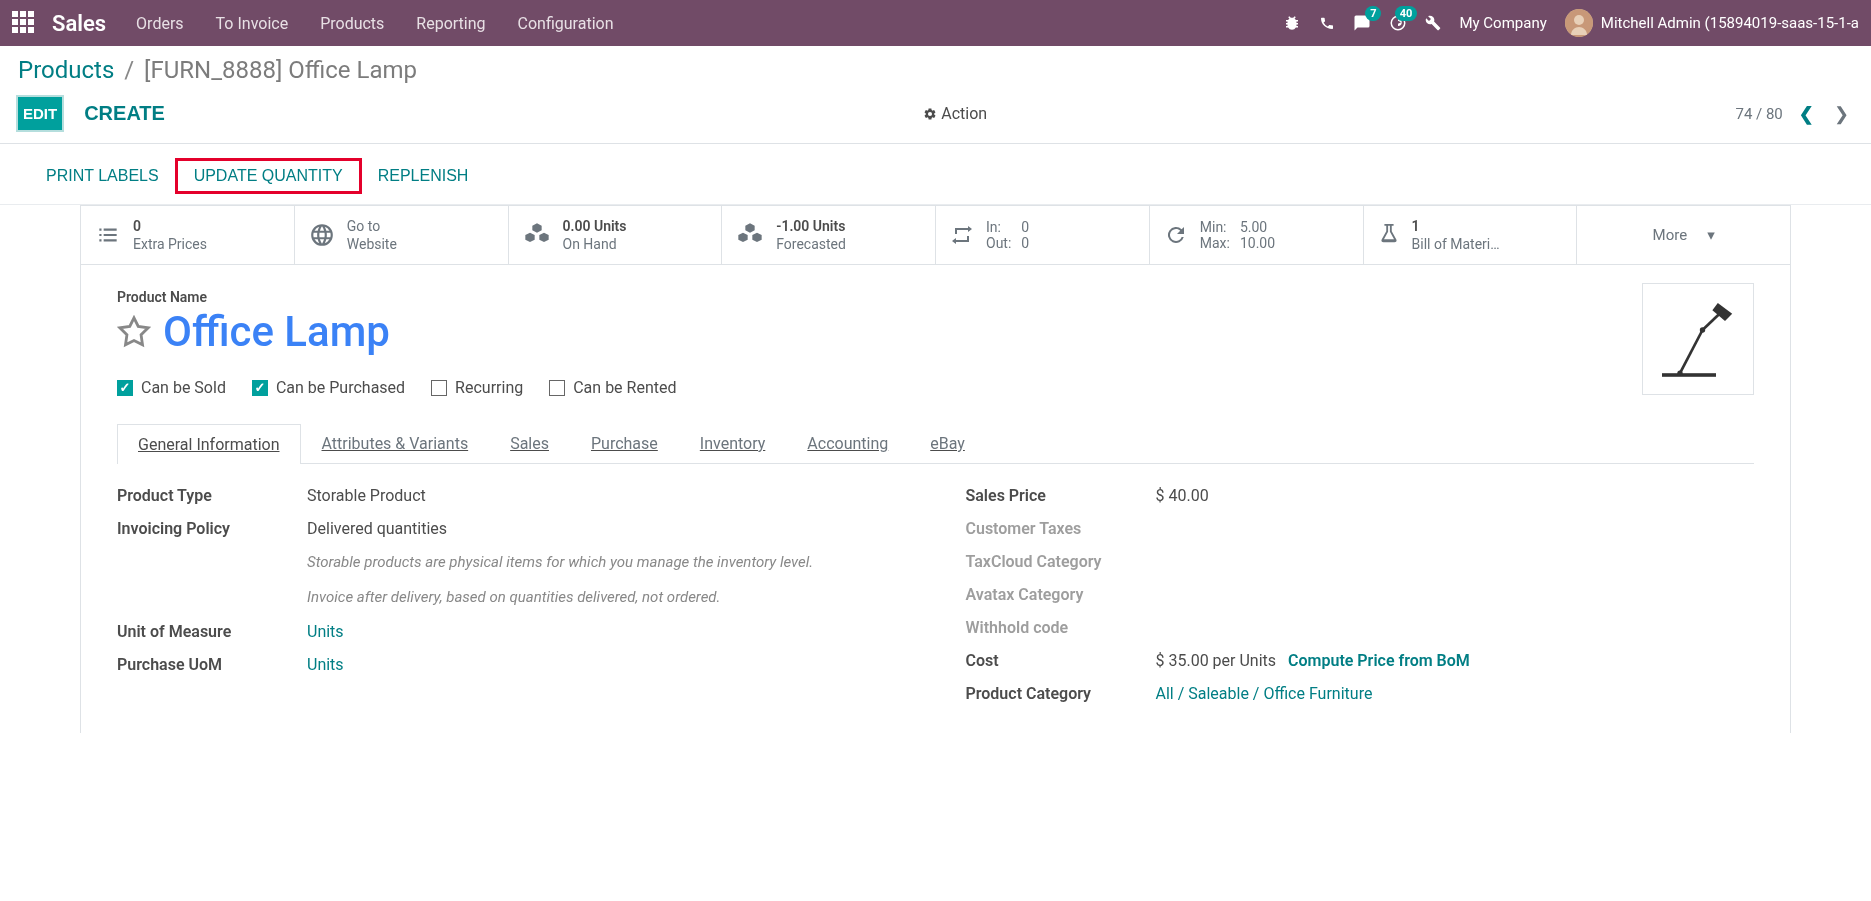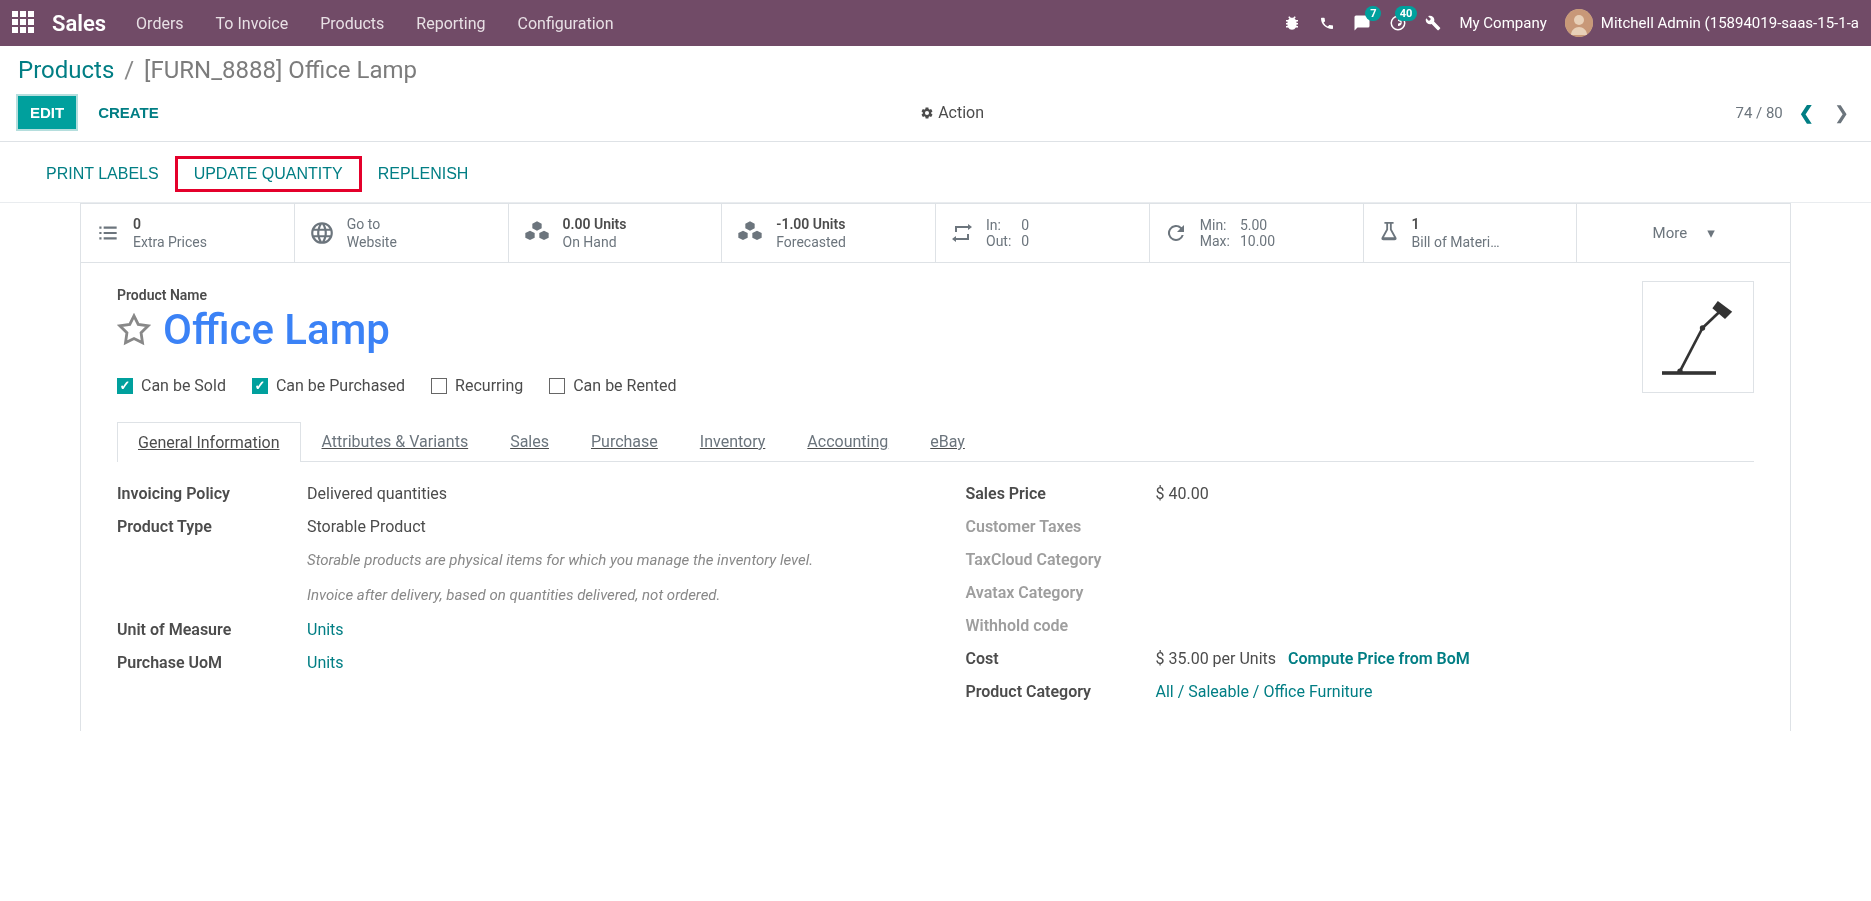--- a/index.html
+++ b/index.html
@@ -18,22 +18,22 @@
   .avatar { width: 28px; height: 28px; border-radius: 50%; background: #d0b090; display:inline-block; margin-right: 8px; overflow:hidden; }
   .user-area { display:flex; align-items:center; color:#fff; cursor:pointer; }
 
   
   .control-panel { padding: 10px 18px 0 18px; border-bottom: 1px solid #dee2e6; }
   .breadcrumb { font-size: 24px; color: #7c7c7c; margin-bottom: 12px; }
   .breadcrumb .link { color: #017e84; cursor: pointer; }
   .breadcrumb .sep { color: #888; margin: 0 4px; }
   .cp-row { display: flex; align-items: center; }
   .cp-left { display: flex; align-items: center; gap: 12px; }
-  .btn-edit { background: #00a09d; color: #fff; border: 2px solid #00a09d; outline: 2px solid #b5dedd; padding: 6px 10px; font-weight: 600; font-size: 15px; cursor:pointer; }
-  .btn-create { color: #017e84; font-weight: 600; font-size: 15px; cursor:pointer; padding: 6px 10px; background:none; border:none; }
+  .btn-edit { background: #00a09d; color: #fff; border: 2px solid #00a09d; outline: 2px solid #b5dedd; padding: 6px 3px; font-weight: 600; font-size: 15px; cursor:pointer; }
+  .btn-create { color: #017e84; font-weight: 600; font-size: 20px; cursor:pointer; padding: 6px 10px; background:none; border:none; }
   .cp-center { flex:1; display:flex; justify-content:center; }
   .action-btn { color:#4c4c4c; cursor:pointer; display:flex; align-items:center; gap:4px; font-size:16px; }
   .cp-right { display:flex; align-items:center; gap:12px; color:#6c757d; }
   .pager-btn { color:#6c757d; cursor:pointer; font-size:18px; padding:0 4px; }
   .pager-btn.active { color:#017e84; font-weight:bold; }
 
   
   .secondary-bar { display:flex; gap:0; padding: 14px 18px 10px 30px; border-bottom: 1px solid #e9ecef; }
   .secondary-bar .sbtn { color:#017e84; font-weight:400; font-size:16px; padding: 6px 16px; cursor:pointer; background:none; border:none; }
   .secondary-bar .sbtn.highlight { border: 3px solid #e4002b; }
@@ -317,26 +317,26 @@
     <div class="tab">Sales</div>
     <div class="tab">Purchase</div>
     <div class="tab">Inventory</div>
     <div class="tab">Accounting</div>
     <div class="tab">eBay</div>
   </div>
 
   <div class="form-grid">
     <div class="form-col">
       <div class="field-row">
+        <span class="field-label">Product Type</span>
+        <span class="field-value">Storable Product</span>
+      </div>
+      <div class="field-row">
         <span class="field-label">Invoicing Policy</span>
         <span class="field-value">Delivered quantities</span>
-      </div>
-      <div class="field-row">
-        <span class="field-label">Product Type</span>
-        <span class="field-value">Storable Product</span>
       </div>
       <div class="field-row">
         <span></span>
         <span class="help-text">Storable products are physical items for which you manage the inventory level.</span>
       </div>
       <div class="field-row">
         <span></span>
         <span class="help-text">Invoice after delivery, based on quantities delivered, not ordered.</span>
       </div>
       <div class="field-row">

